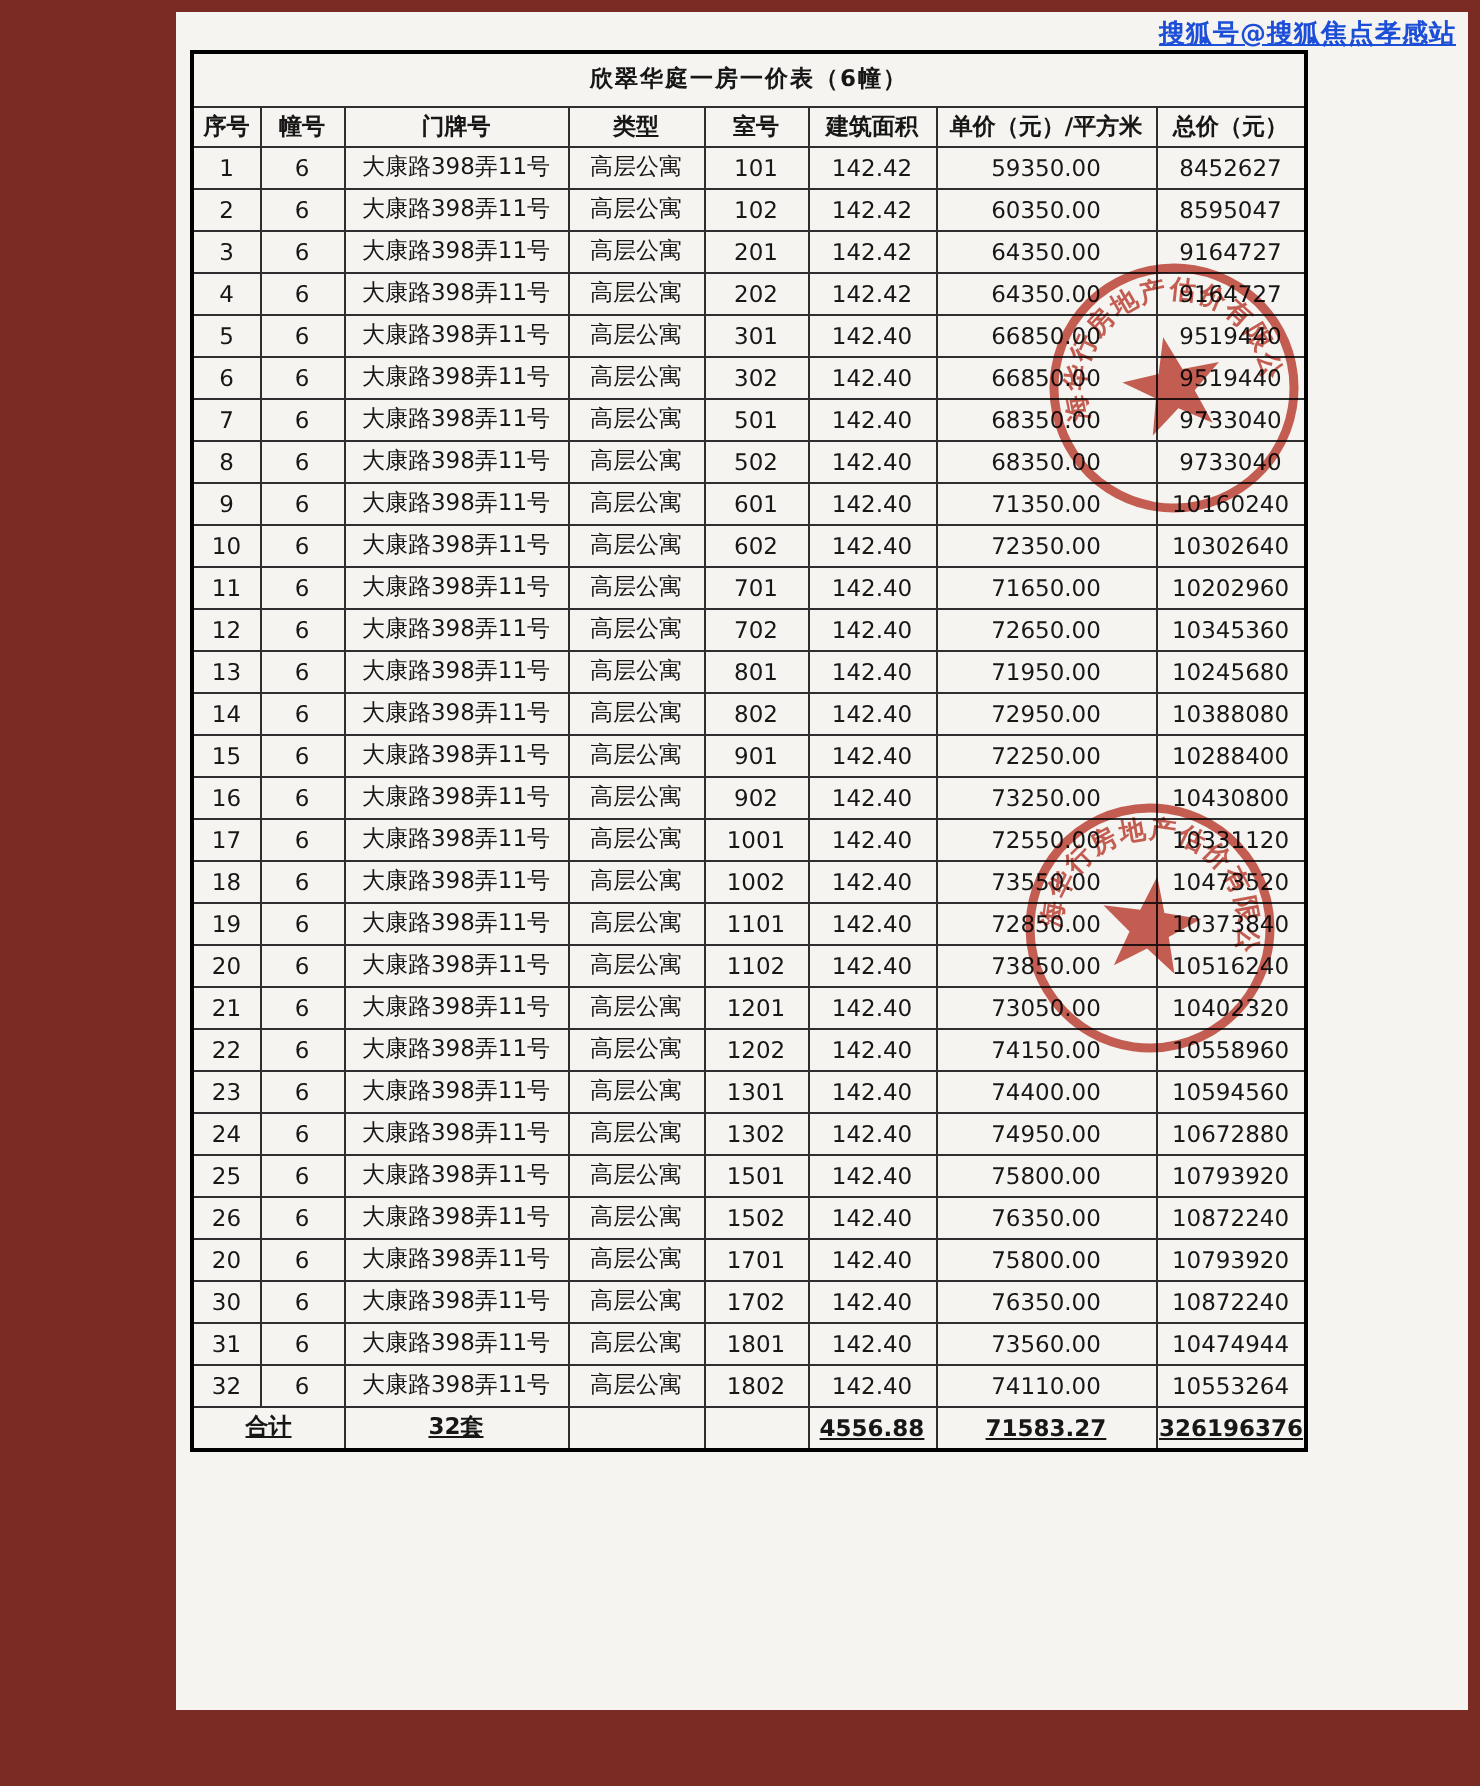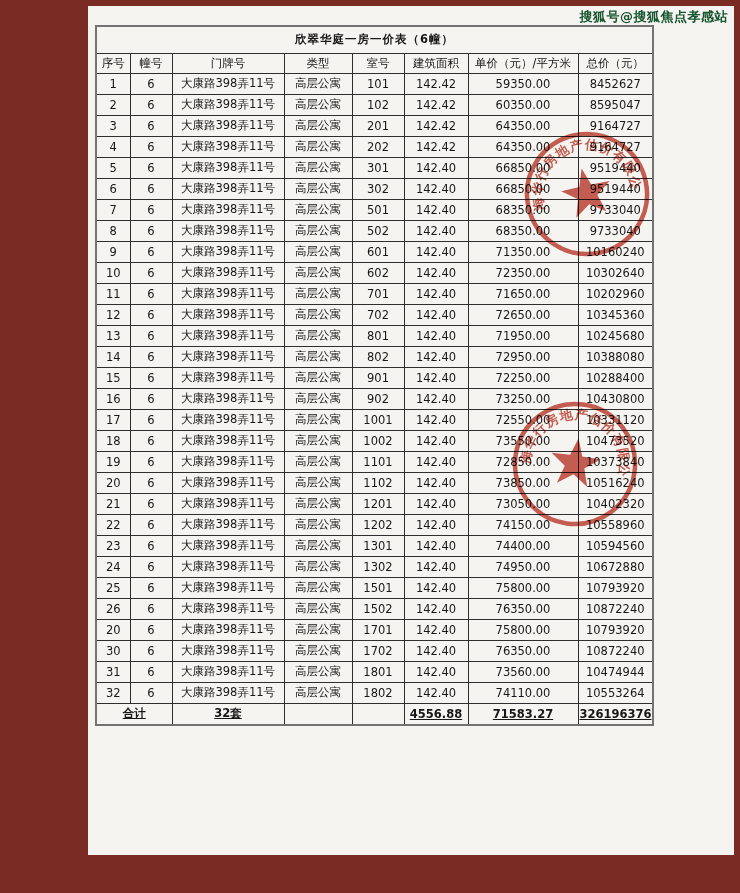--- a/index.html
+++ b/index.html
@@ -14,50 +14,51 @@
     position:absolute;
     left:88px; top:6px;
     width:646px; height:849px;
     background:#f5f4f0;
   }
   .watermark {
     position:absolute;
     top:2px; right:6px;
     font-size:13px;
     font-weight:bold;
-    color:#14532d;
+    color:#1d4ed8;
     letter-spacing:0.5px;
+    text-decoration:underline;
   }
   table.price-table {
     border-collapse:collapse;
     table-layout:fixed;
     width:557px;
     margin:19px 0 0 7px;
-    border:2px solid #737373;
+    border:2px solid #000000;
   }
   .price-table th, .price-table td {
     border:1px solid #2e2e2e;
     text-align:center;
     vertical-align:middle;
     font-size:11.5px;
     color:#171717;
     white-space:nowrap;
     overflow:hidden;
     padding:0 1px;
   }
   .title-cell {
     font-size:15px;
     font-weight:bold;
     height:27px;
     letter-spacing:1px;
   }
   thead tr.header-row th {
     height:20px;
     font-size:11.5px;
-    font-weight:normal;
+    font-weight:bold;
   }
   tbody td { height:21px; font-weight:normal; }
   tfoot td { height:22px; font-weight:bold;text-decoration:underline; }
   .stamp {
     position:absolute;
     mix-blend-mode:multiply;
     opacity:0.8;
     pointer-events:none;
   }
   .stamp-1 { left:424px; top:113px; transform:rotate(-12deg); }

